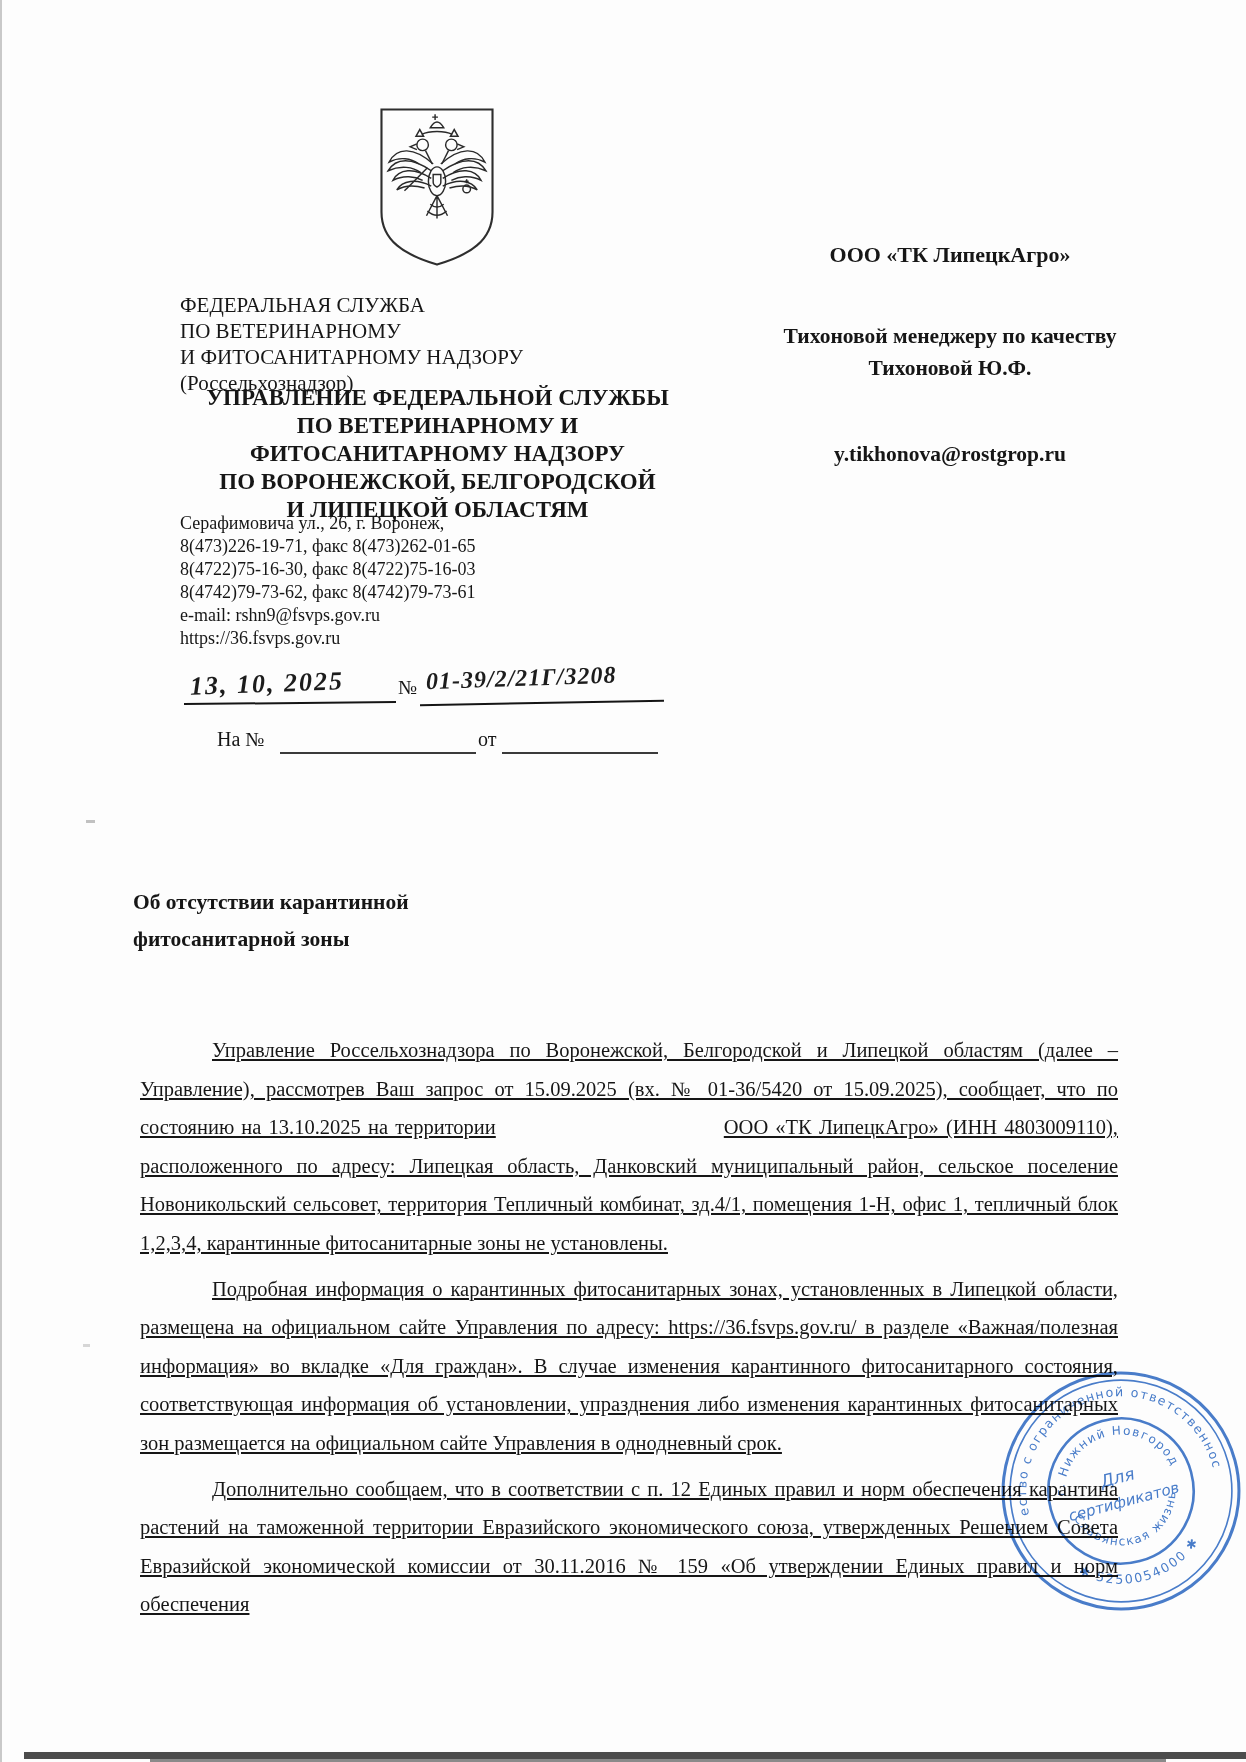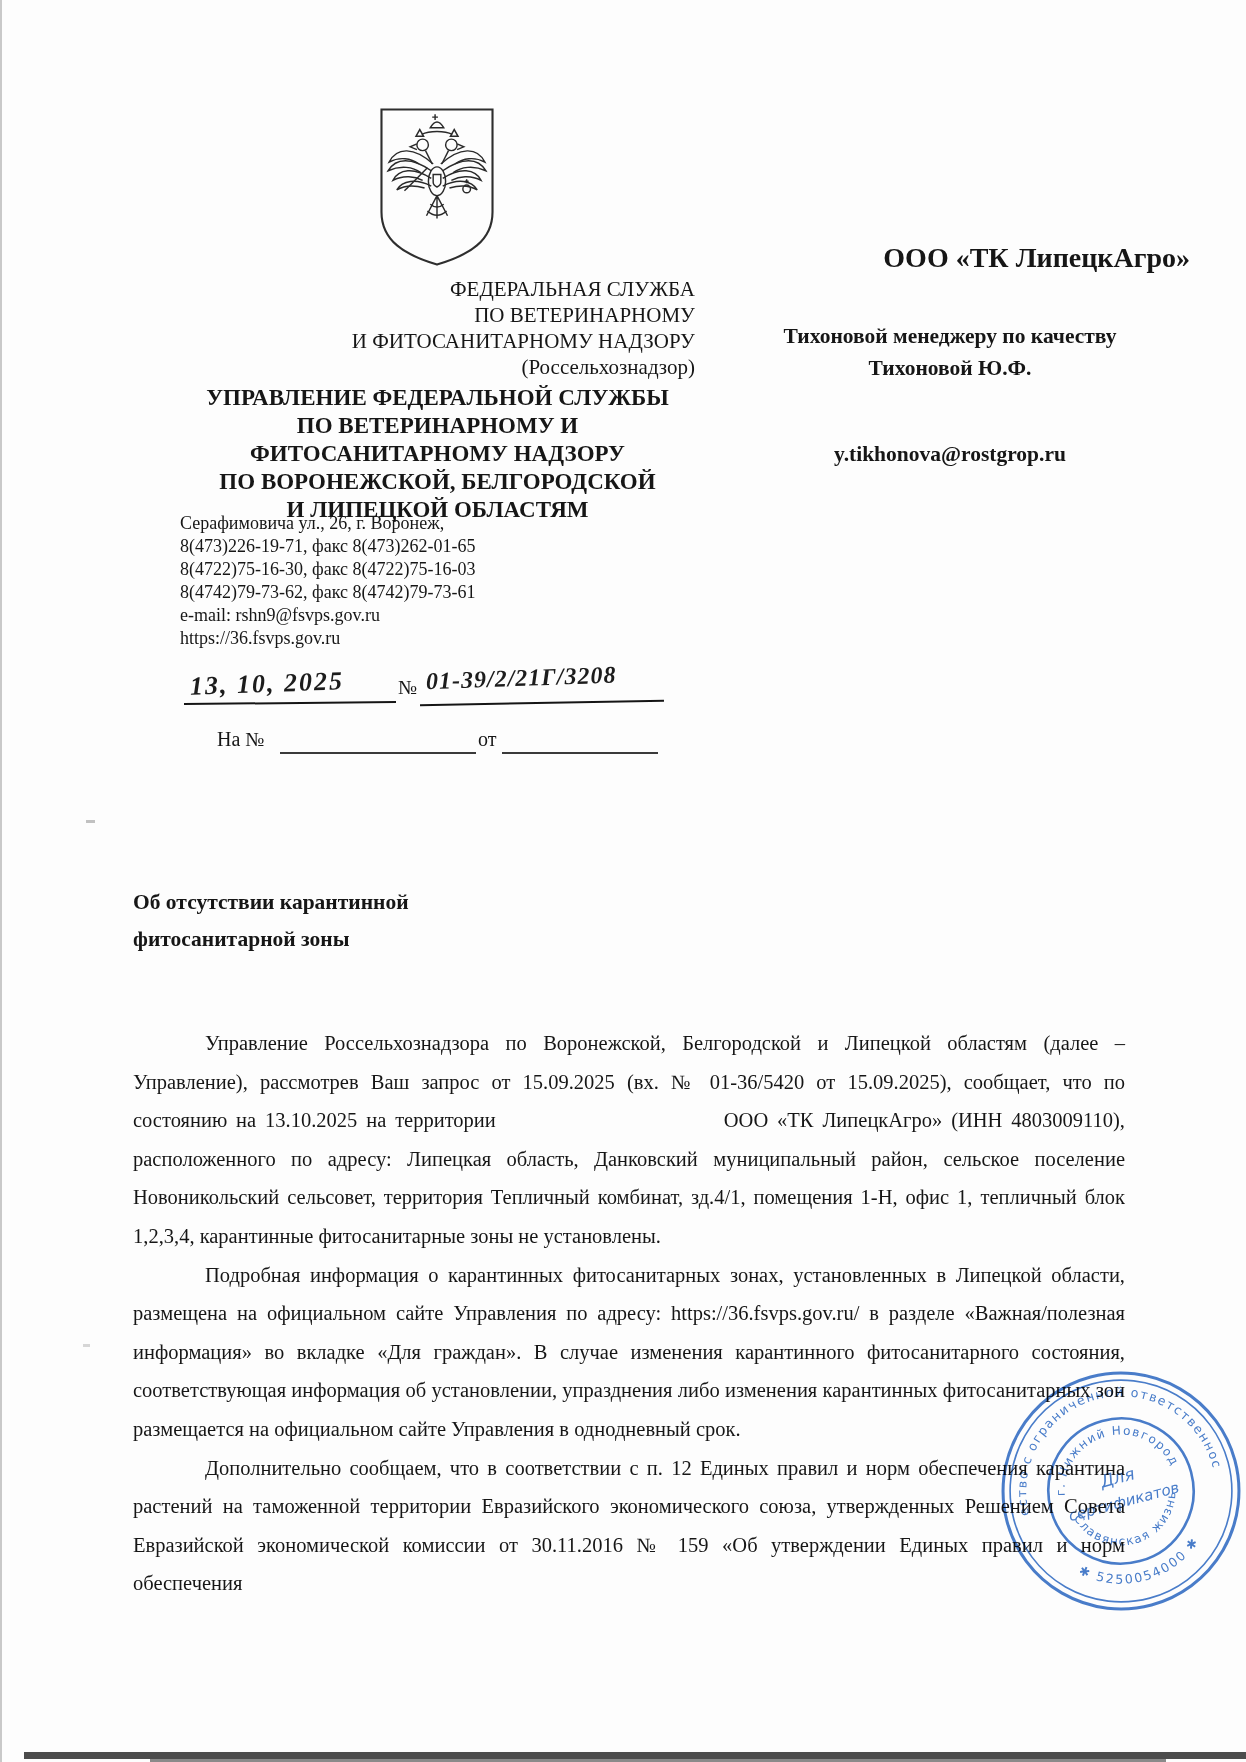--- a/index.html
+++ b/index.html
@@ -9,52 +9,52 @@
   }
   .page{position:absolute;inset:0;background:#fdfdfd;}
   
   .edge-left{position:absolute;left:0;top:0;bottom:0;width:2px;background:#c9c9c9;}
   .edge-bottom{position:absolute;left:24px;right:0;bottom:3px;height:7px;background:#4c4c4c;}
   .edge-bottom2{position:absolute;left:150px;right:80px;bottom:0;height:3px;background:#8a8a8a;}
   .speck1{position:absolute;left:86px;top:820px;width:9px;height:3px;background:#9a9a9a;opacity:.6;}
   .speck2{position:absolute;left:83px;top:1344px;width:7px;height:3px;background:#b0b0b0;opacity:.5;}
   
   .emblem{position:absolute;left:370px;top:104px;width:134px;height:166px;}
-  .svc{position:absolute;left:180px;top:276px;width:515px;text-align:right;
+  .svc{position:absolute;left:180px;top:292px;width:515px;text-align:left;
        font-size:21px;line-height:26px;}
   .dept{position:absolute;left:180px;top:384px;width:515px;text-align:center;
         font-weight:bold;font-size:23px;line-height:28px;}
   .addr{position:absolute;left:180px;top:512px;width:515px;text-align:left;
         font-size:18px;line-height:23px;}
   
   .hw{font-style:italic;font-weight:700;letter-spacing:2px;color:#1c1c1c;}
   .hw-date{position:absolute;left:190px;top:668px;width:210px;font-size:26px;transform:rotate(-2deg);}
   .hw-num{position:absolute;left:426px;top:664px;width:240px;font-size:24px;transform:rotate(-2deg);letter-spacing:1px;}
   .no-label{position:absolute;left:398px;top:676px;font-size:20px;}
   .u-line{position:absolute;height:0;border-bottom:2px solid #151515;}
   .ul-date{left:184px;top:702px;width:212px;transform:rotate(-.6deg);}
   .ul-num{left:420px;top:702px;width:244px;transform:rotate(-1deg);}
   .na-label{position:absolute;left:217px;top:728px;font-size:20px;text-align:right;}
   .ot-label{position:absolute;left:478px;top:728px;font-size:20px;}
   .ul-na1{left:280px;top:752px;width:196px;border-bottom:2px solid #3a3a3a;}
   .ul-na2{left:502px;top:752px;width:156px;border-bottom:2px solid #3a3a3a;}
   
   .rec{position:absolute;left:710px;width:480px;text-align:center;font-weight:bold;}
-  .rec-company{top:242px;font-size:28px;text-align:right;}
+  .rec-company{top:242px;font-size:22px;}
   .rec-position{top:324px;font-size:21.5px;}
   .rec-name{top:356px;font-size:21.5px;}
   .rec-email{top:442px;font-size:21.5px;}
   
   .subject{position:absolute;left:133px;top:884px;width:460px;font-weight:bold;
            font-size:21.5px;line-height:37px;}
   .salutation{position:absolute;left:133px;top:966px;width:990px;text-align:center;
               font-weight:bold;font-size:22px;}
   .body-text{position:absolute;left:133px;top:1024px;width:992px;font-size:20.5px;
              line-height:38.6px;text-align:justify;}
-  .body-text p{margin:0;text-indent:72px;}
+  .body-text p{margin:7px;text-indent:72px;text-decoration:underline;}
   .gap-spacer{display:inline-block;width:228px;}
   
   .stamp{position:absolute;left:996px;top:1366px;width:250px;height:250px;
          mix-blend-mode:multiply;opacity:.88;}
   .stamp text{font-family:"DejaVu Sans",sans-serif;}
 </style>
 </head>
 <body>
 
 <div class="page">

